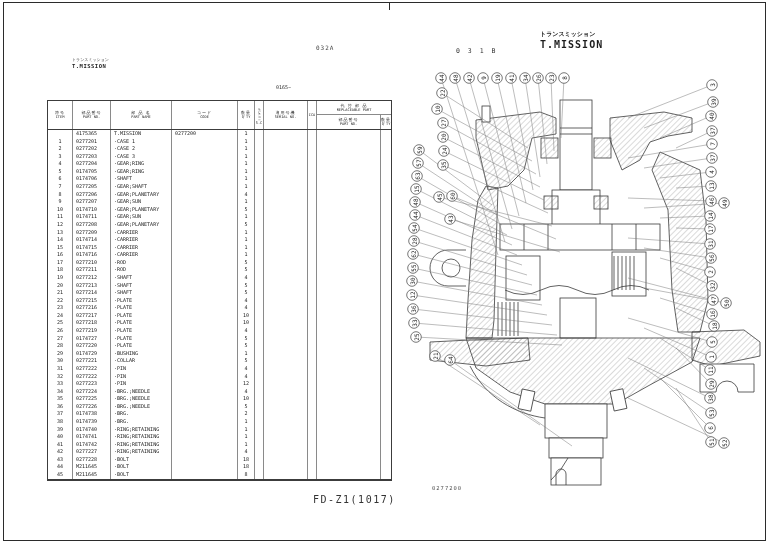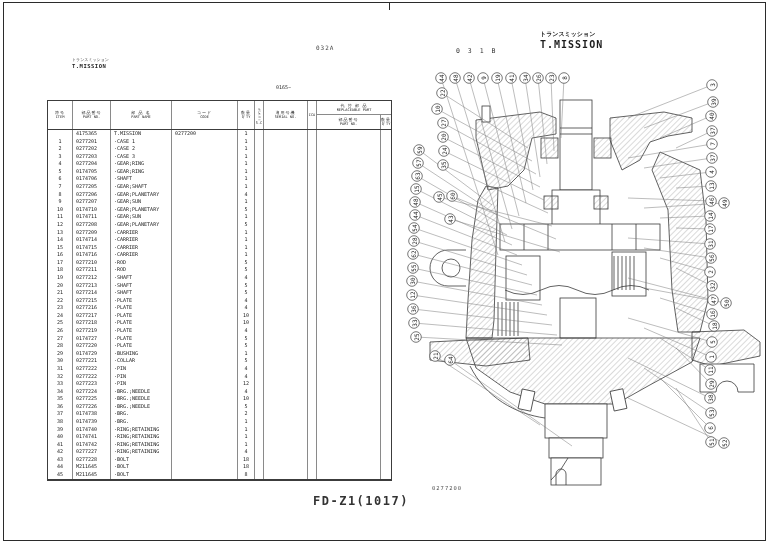--- a/index.html
+++ b/index.html
@@ -12,21 +12,21 @@
   .fold-tick{position:absolute;left:389px;top:2px;width:1px;height:8px;background:#2b2b2b;}
   .abs{position:absolute;white-space:nowrap;}
   .t-katakana-left{left:72px;top:57px;font-size:4px;font-family:"DejaVu Sans",sans-serif;color:#333;}
   .t-title-left{left:72px;top:63px;font-size:5.5px;font-weight:bold;letter-spacing:.5px;}
   .t-code-a{left:316px;top:44px;font-size:6px;letter-spacing:1px;color:#444;}
   .t-code-b{left:412px;top:47px;font-size:6.5px;letter-spacing:2px;color:#333;margin-left:44px;}
   .t-katakana-right{left:540px;top:30px;font-size:6px;font-family:"DejaVu Sans",sans-serif;font-weight:bold;}
   .t-title-right{left:540px;top:39px;font-size:10px;font-weight:bold;letter-spacing:1px;}
   .t-serial-range{left:276px;top:84px;font-size:5px;color:#333;}
   .t-diagram-code{left:432px;top:485px;font-size:5.5px;letter-spacing:1px;color:#555;}
-  .t-footer{left:313px;top:494px;font-size:12px;font-weight:bold;letter-spacing:1.5px;color:#333;}
+  .t-footer{left:313px;top:494px;font-size:10px;font-weight:normal;letter-spacing:1.5px;color:#333;}
   .watermark{
     left:256px;top:253px;font-size:26px;font-weight:bold;
     font-family:"Liberation Sans","DejaVu Sans",sans-serif;
     color:#c8951d;opacity:.92;z-index:30;letter-spacing:0px;
   }
   
   .tbl{position:absolute;left:47px;top:100px;width:343px;border:1px solid #3c3c3c;border-bottom:2px solid #3c3c3c;background:#fff;}
   .tbl .hd{display:grid;grid-template-columns:25px 38px 61px 66px 17px 9px 44px 9px 74px;height:28px;border-bottom:1px solid #3c3c3c;}
   .tbl .hd .hc{border-right:1px solid #8a8a8a;display:flex;flex-direction:column;align-items:center;justify-content:center;overflow:hidden;}
   .tbl .hd .hc:last-child{border-right:none;}

